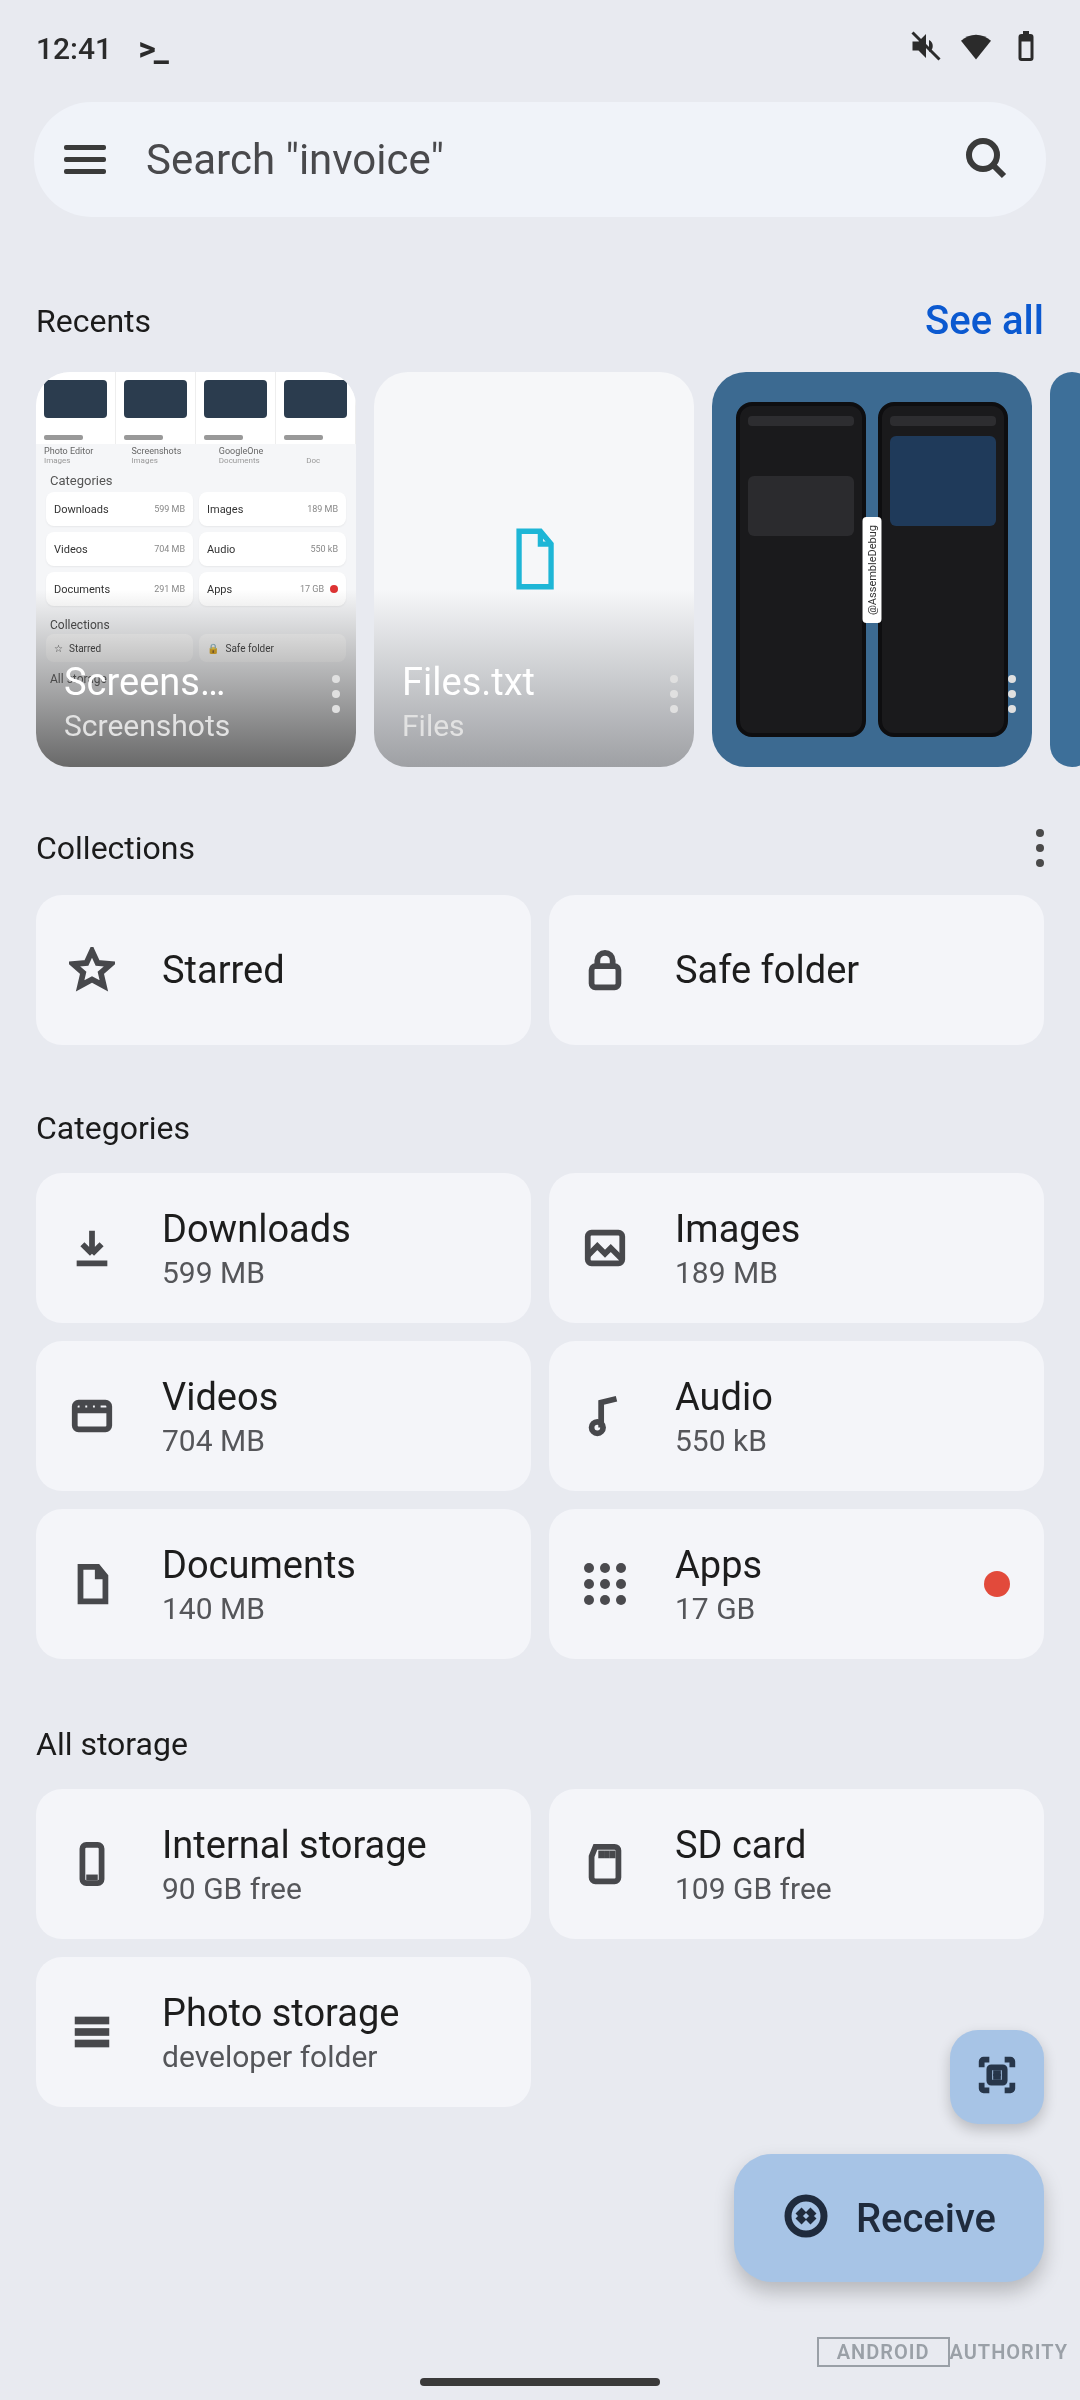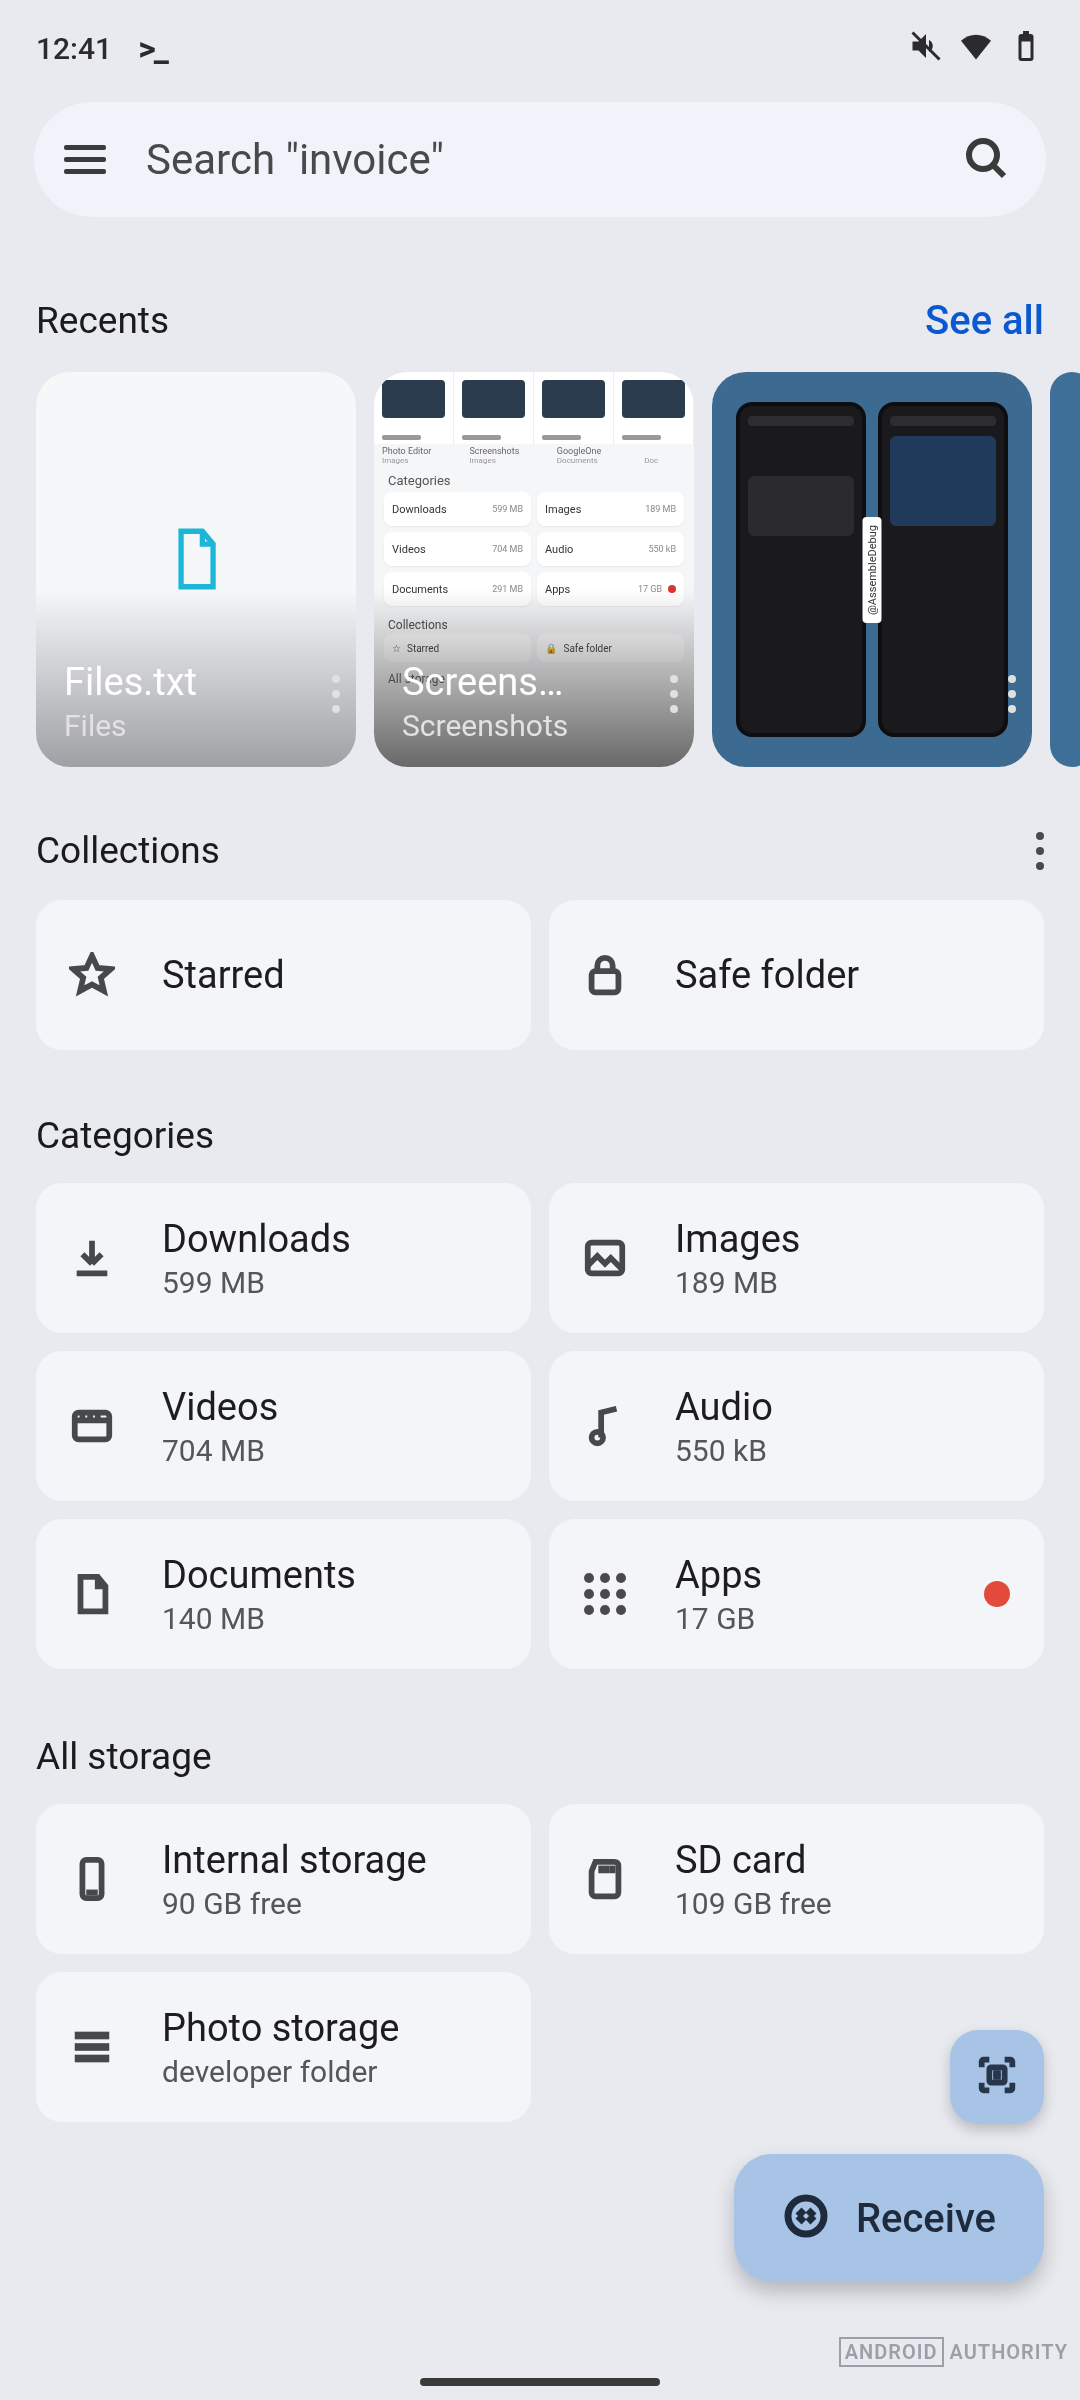--- a/index.html
+++ b/index.html
@@ -33,21 +33,21 @@
     display:flex; align-items:center;
     padding: 0 36px 0 30px;
   }
   .hamburger { display:flex; flex-direction:column; gap:7px; margin-right:40px; cursor:pointer; }
   .hamburger span { width:42px; height:5px; background:#3a3a3a; border-radius:2px; }
   .search-text { flex:1; font-size:42px; color:#49494c; }
   .search-icon-btn svg { width:48px; height:48px; stroke:#3a3a3a; fill:none; stroke-width:3; }
 
   
   .section-row { display:flex; align-items:center; justify-content:space-between; padding:0 36px; }
-  .section-title { font-size:37px; color:#1b1b1b; font-weight:400; }
+  .section-title { font-size:32px; color:#1b1b1b; font-weight:400; }
   .see-all { font-size:40px; color:#0B59D0; font-weight:500; }
   .recents-heading { margin-top:80px; margin-bottom:28px; }
 
   
   .recents-strip { display:flex; gap:18px; padding-left:36px; overflow:hidden; }
   .recent-card {
     width:320px; height:395px; border-radius:34px; position:relative;
     overflow:hidden; flex-shrink:0; background:#fff;
   }
   .recent-card.peek { width:44px; background:#3d6f99; }
@@ -127,21 +127,21 @@
     position:absolute; right:36px; bottom:118px;
     height:128px; padding:0 48px; border-radius:38px;
     background:#A7C4E6; display:flex; align-items:center; gap:26px;
     box-shadow:0 10px 20px rgba(0,0,0,0.22);
   }
   .receive-fab svg{width:48px;height:48px;stroke:#1f2b3d;fill:none;stroke-width:3.5;}
   .receive-label{font-size:40px;color:#1f2b3d;font-weight:500;}
 
   
   .watermark{position:absolute;right:12px;bottom:36px;font-size:20px;letter-spacing:1px;color:#9aa0a7;font-weight:600;}
-  .watermark .box{border:2px solid #9aa0a7;padding:1px 4px;margin-right:6px;}
+  .watermark .box{border:2px solid #9aa0a7;padding:1px 18px;}
   .nav-handle{position:absolute;left:50%;bottom:14px;transform:translateX(-50%);width:240px;height:8px;border-radius:4px;background:#3a3a3a;}
 </style>
 </head>
 <body>
 
 <div class="status-bar">
   <div class="status-left">
     <span class="status-time">12:41</span>
     <span class="term-icon">&gt;_</span>
   </div>
@@ -178,40 +178,20 @@
       </svg>
   </div>
 </div>
 
 <div class="section-row recents-heading">
   <div class="section-title">Recents</div>
   <div class="see-all">See all</div>
 </div>
 
 <div class="recents-strip">
-
-  <div class="recent-card card1-bg">
-    <span class="file-icon-center">
-      <svg width="52" height="64" viewBox="0 0 24 30">
-          <path d="M5 2h10l5 6v20H5z" fill="none" stroke="#1EB6D6" stroke-width="2.5"></path>
-          <path d="M15 2v6h5" fill="none" stroke="#1EB6D6" stroke-width="2.5"></path>
-        </svg>
-    </span>
-    <div class="recent-overlay">
-      <div class="recent-name">Files.txt</div>
-      <div class="recent-src">Files</div>
-    </div>
-    <div class="recent-more">
-        <div class="dots-v">
-          <span></span>
-          <span></span>
-          <span></span>
-        </div>
-      </div>
-  </div>
 
   <div class="recent-card card2-bg">
     <div class="mini">
       <div class="mini-top">
           <div></div>
           <div></div>
           <div></div>
           <div></div>
         </div>
       <div style="display:flex;font-size:9px;color:#666;padding:2px 8px 0 8px;gap:4px;">
@@ -268,20 +248,40 @@
     </div>
     <div class="recent-more">
         <div class="dots-v">
           <span></span>
           <span></span>
           <span></span>
         </div>
       </div>
   </div>
 
+  <div class="recent-card card1-bg">
+    <span class="file-icon-center">
+      <svg width="52" height="64" viewBox="0 0 24 30">
+          <path d="M5 2h10l5 6v20H5z" fill="none" stroke="#1EB6D6" stroke-width="2.5"></path>
+          <path d="M15 2v6h5" fill="none" stroke="#1EB6D6" stroke-width="2.5"></path>
+        </svg>
+    </span>
+    <div class="recent-overlay">
+      <div class="recent-name">Files.txt</div>
+      <div class="recent-src">Files</div>
+    </div>
+    <div class="recent-more">
+        <div class="dots-v">
+          <span></span>
+          <span></span>
+          <span></span>
+        </div>
+      </div>
+  </div>
+
   <div class="recent-card card3-bg">
     <div class="phone-mock left">
         <div class="blk"></div>
       </div>
     <div class="phone-mock right">
         <div class="blk"></div>
       </div>
     <div class="vlabel">@AssembleDebug</div>
     <div class="recent-more">
         <div class="dots-v">

